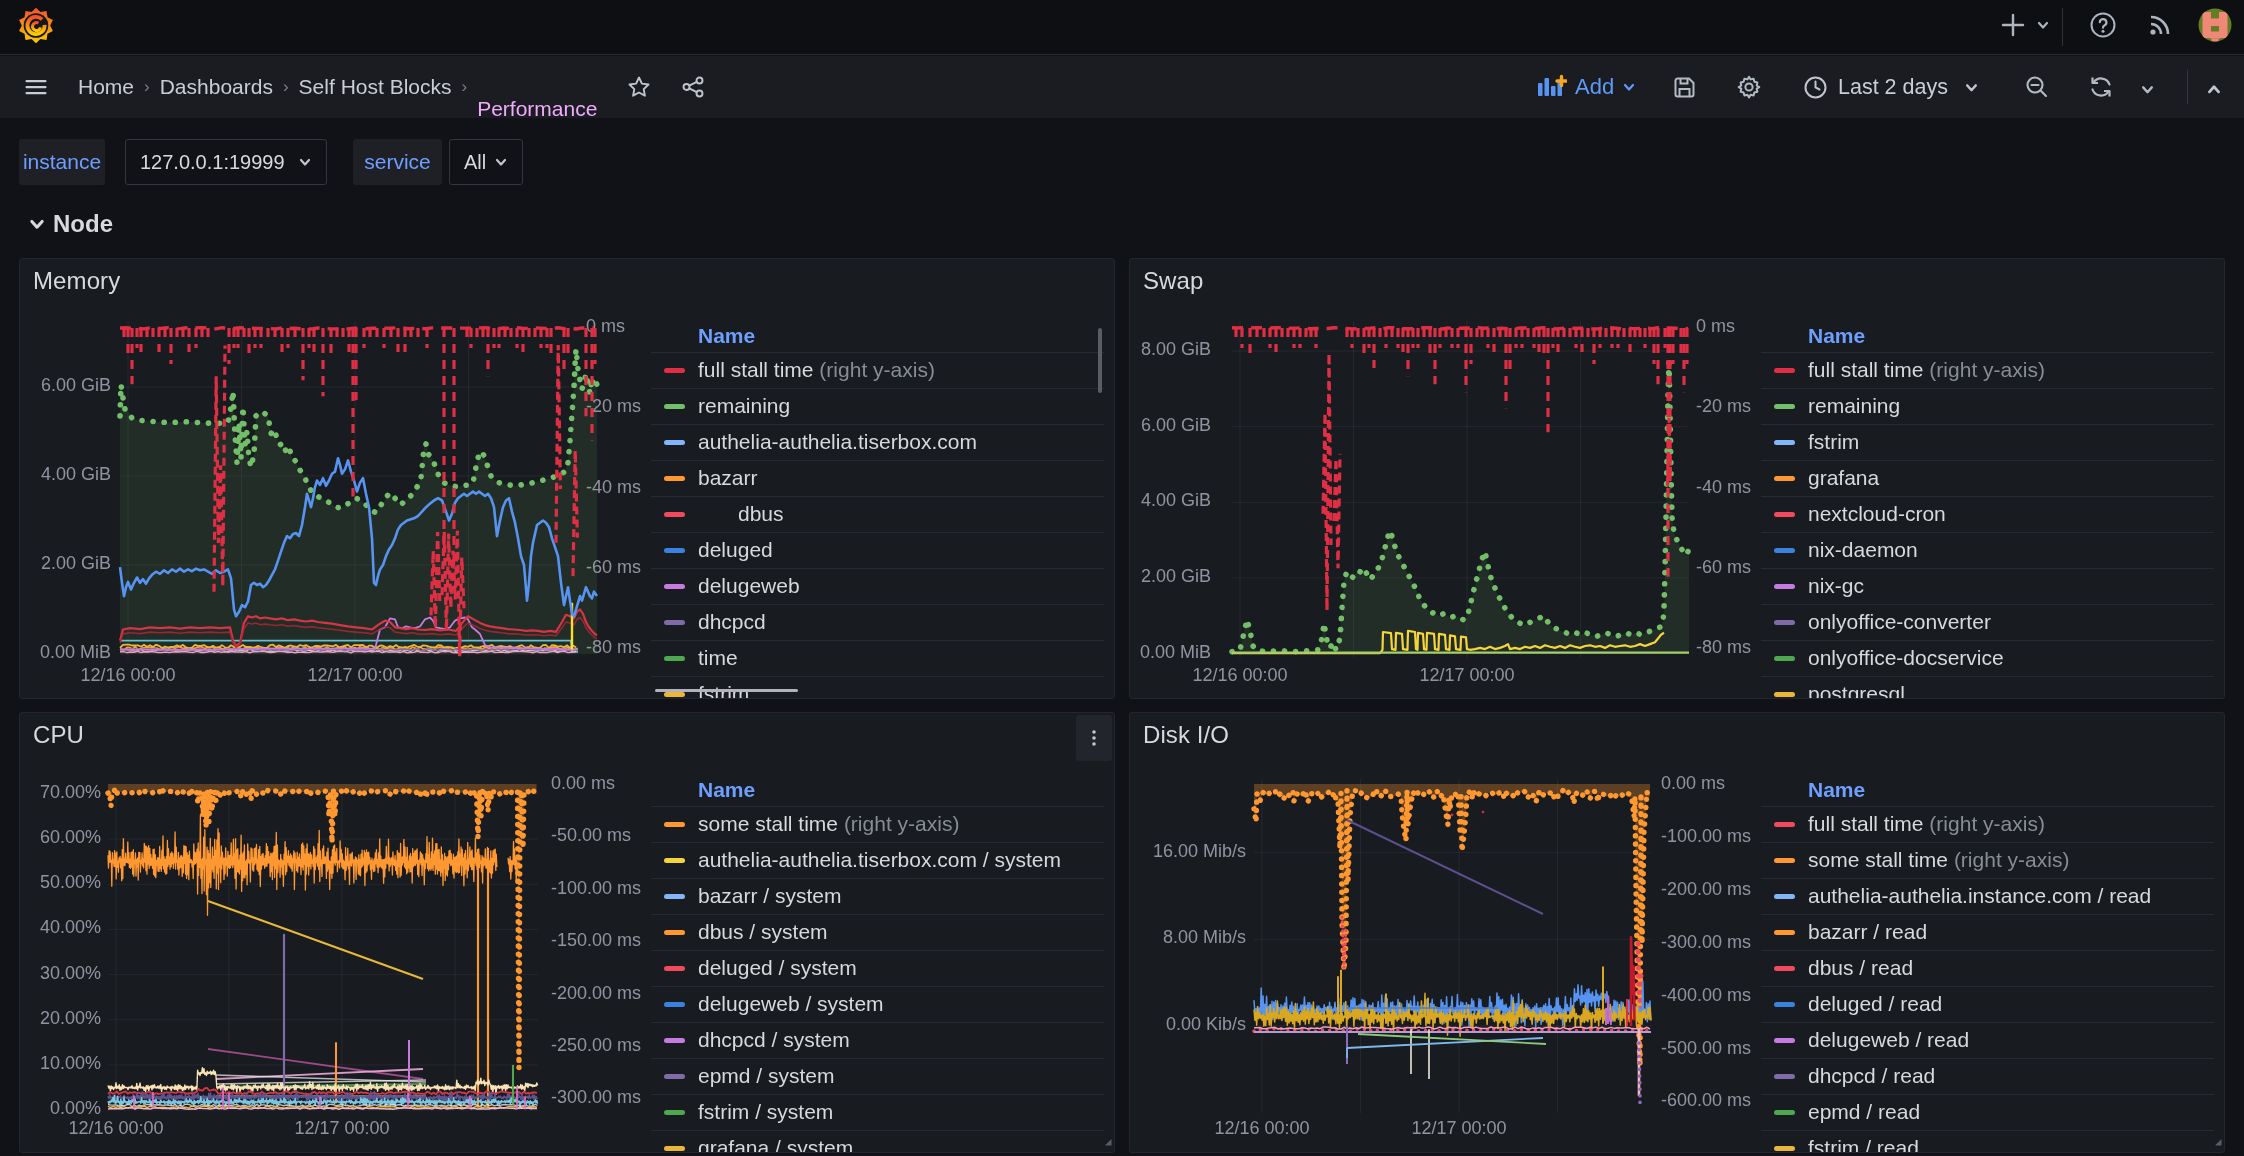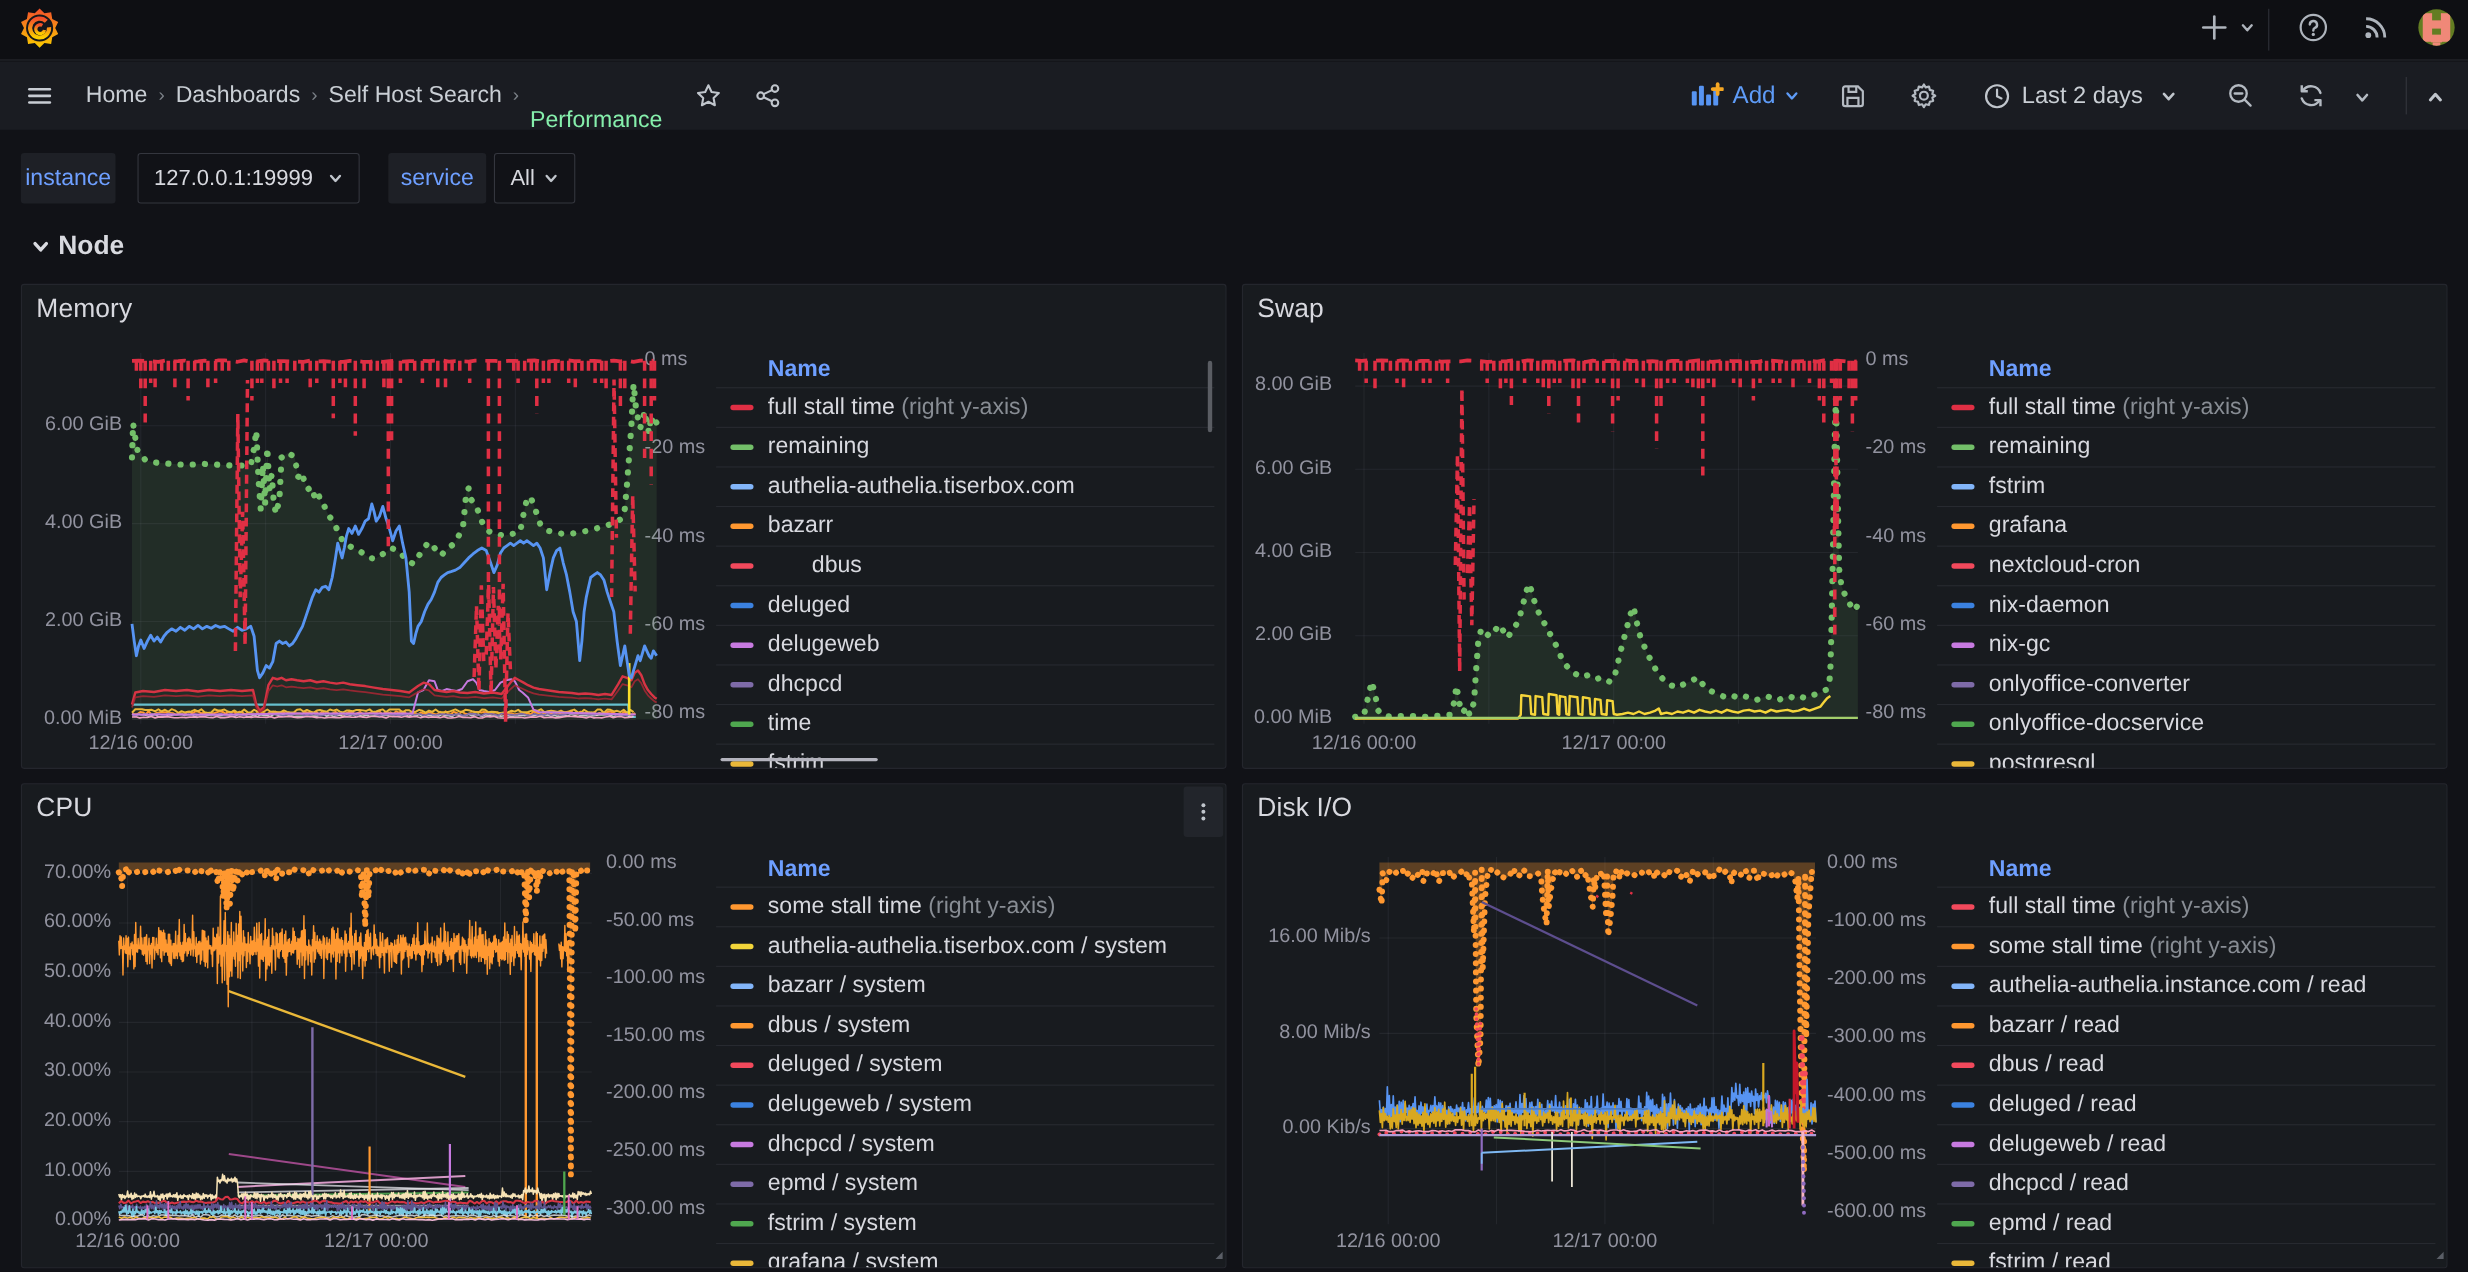--- a/index.html
+++ b/index.html
@@ -72,23 +72,23 @@
     <div style="position:absolute;left:24px;top:19px;"><svg class="icon" width="24" height="24" viewBox="0 0 24 24">
         <rect x="1.5" y="5" width="21" height="2.3" rx="1.1" fill="#c8ccd3"></rect>
         <rect x="1.5" y="11" width="21" height="2.3" rx="1.1" fill="#c8ccd3"></rect>
         <rect x="1.5" y="17" width="21" height="2.3" rx="1.1" fill="#c8ccd3"></rect>
       </svg></div>
     <div style="position:absolute;left:78px;top:0;height:62px;display:flex;align-items:center;">
 <span class="crumb">Home</span>
       <span class="crumbsep">›</span>
 <span class="crumb">Dashboards</span>
       <span class="crumbsep">›</span>
-<span class="crumb">Self Host Search</span>
+<span class="crumb">Self Host Blocks</span>
       <span class="crumbsep">›</span>
-<span class="crumb" style="color:#86efac;margin-top:43px;">Performance</span>
+<span class="crumb" style="color:#f0abfc;margin-top:43px;">Performance</span>
 <span style="margin-left:30px;display:flex;align-items:center;">
         <svg class="icon" width="24" height="24" viewBox="0 0 24 24">
           <path d="M12 2.5 L14.9 8.6 L21.5 9.5 L16.7 14.1 L17.9 20.7 L12 17.5 L6.1 20.7 L7.3 14.1 L2.5 9.5 L9.1 8.6 Z" fill="none" stroke="#c0c5cc" stroke-width="1.9" stroke-linejoin="round"></path>
         </svg>
       </span>
 <span style="margin-left:30px;display:flex;align-items:center;">
         <svg class="icon" width="24" height="24" viewBox="0 0 24 24">
           <circle cx="18.5" cy="5.5" r="3" fill="none" stroke="#c0c5cc" stroke-width="1.9"></circle>
           <circle cx="5.5" cy="12" r="3" fill="none" stroke="#c0c5cc" stroke-width="1.9"></circle>
           <circle cx="18.5" cy="18.5" r="3" fill="none" stroke="#c0c5cc" stroke-width="1.9"></circle>

